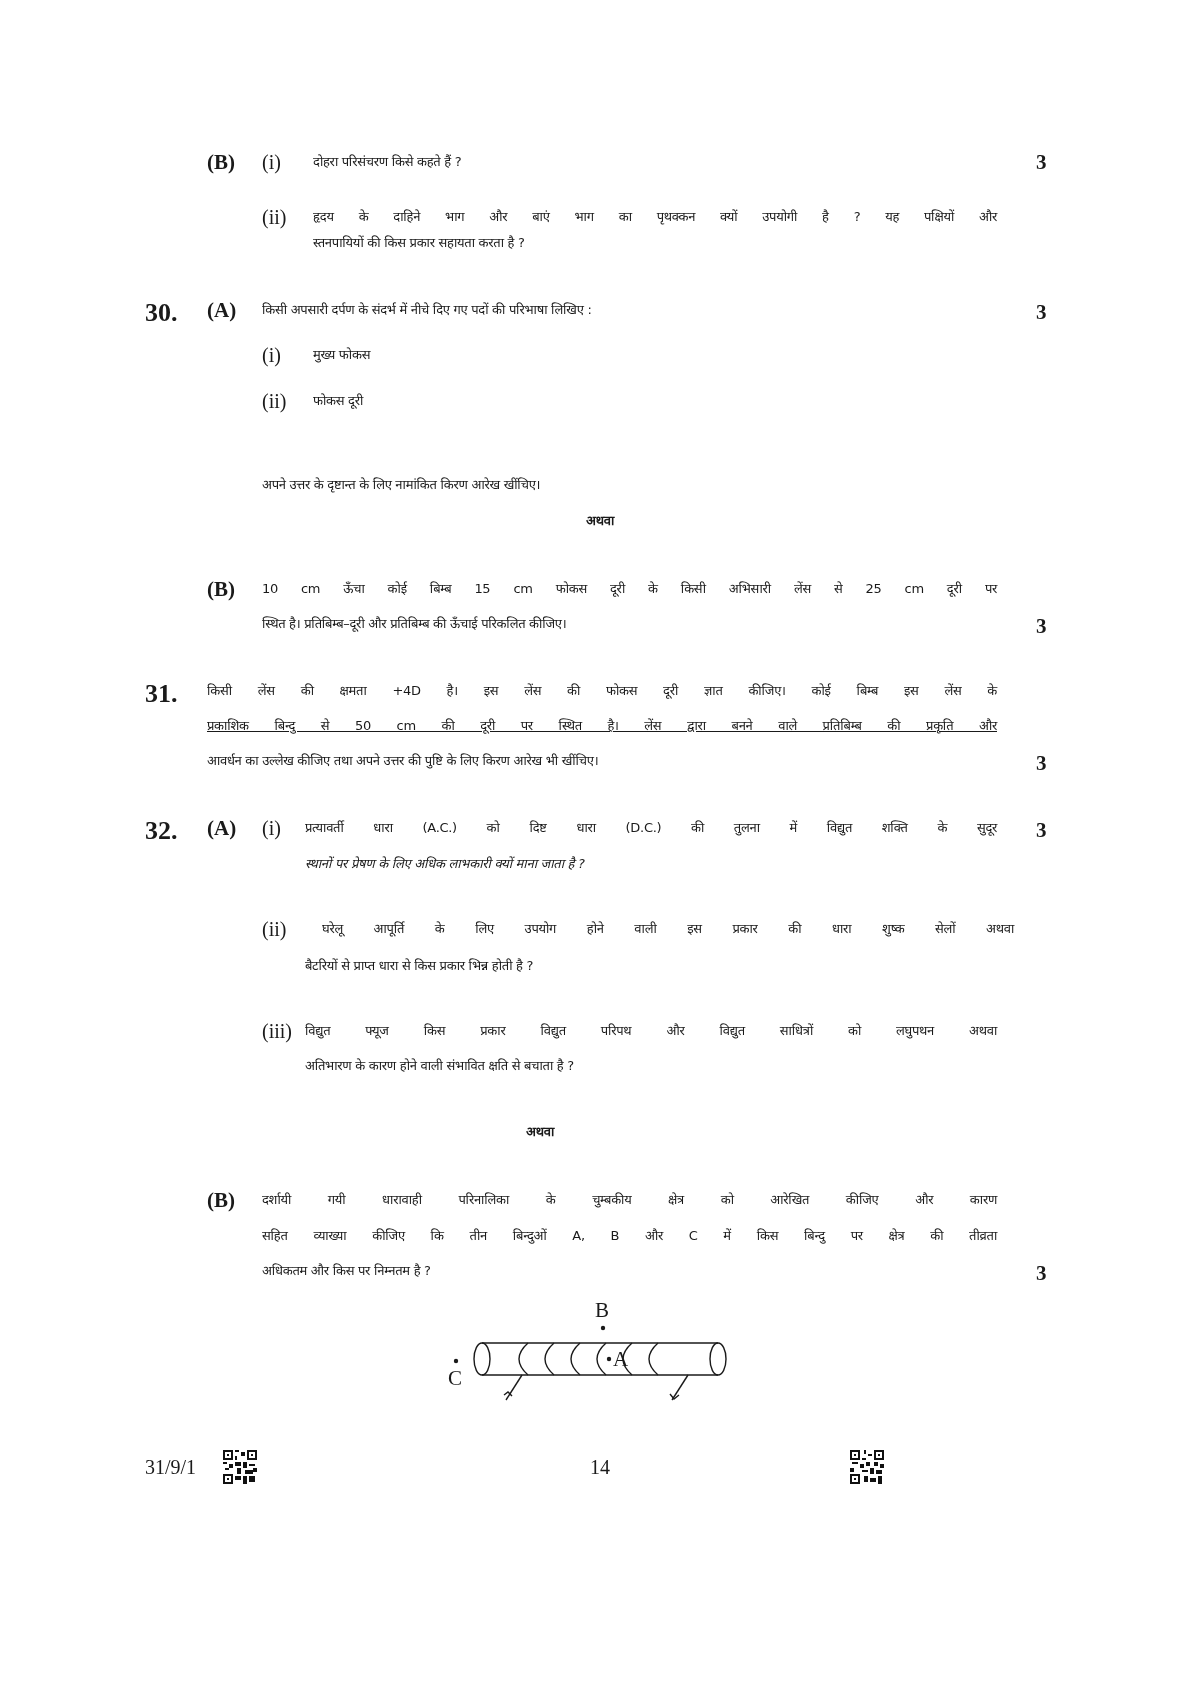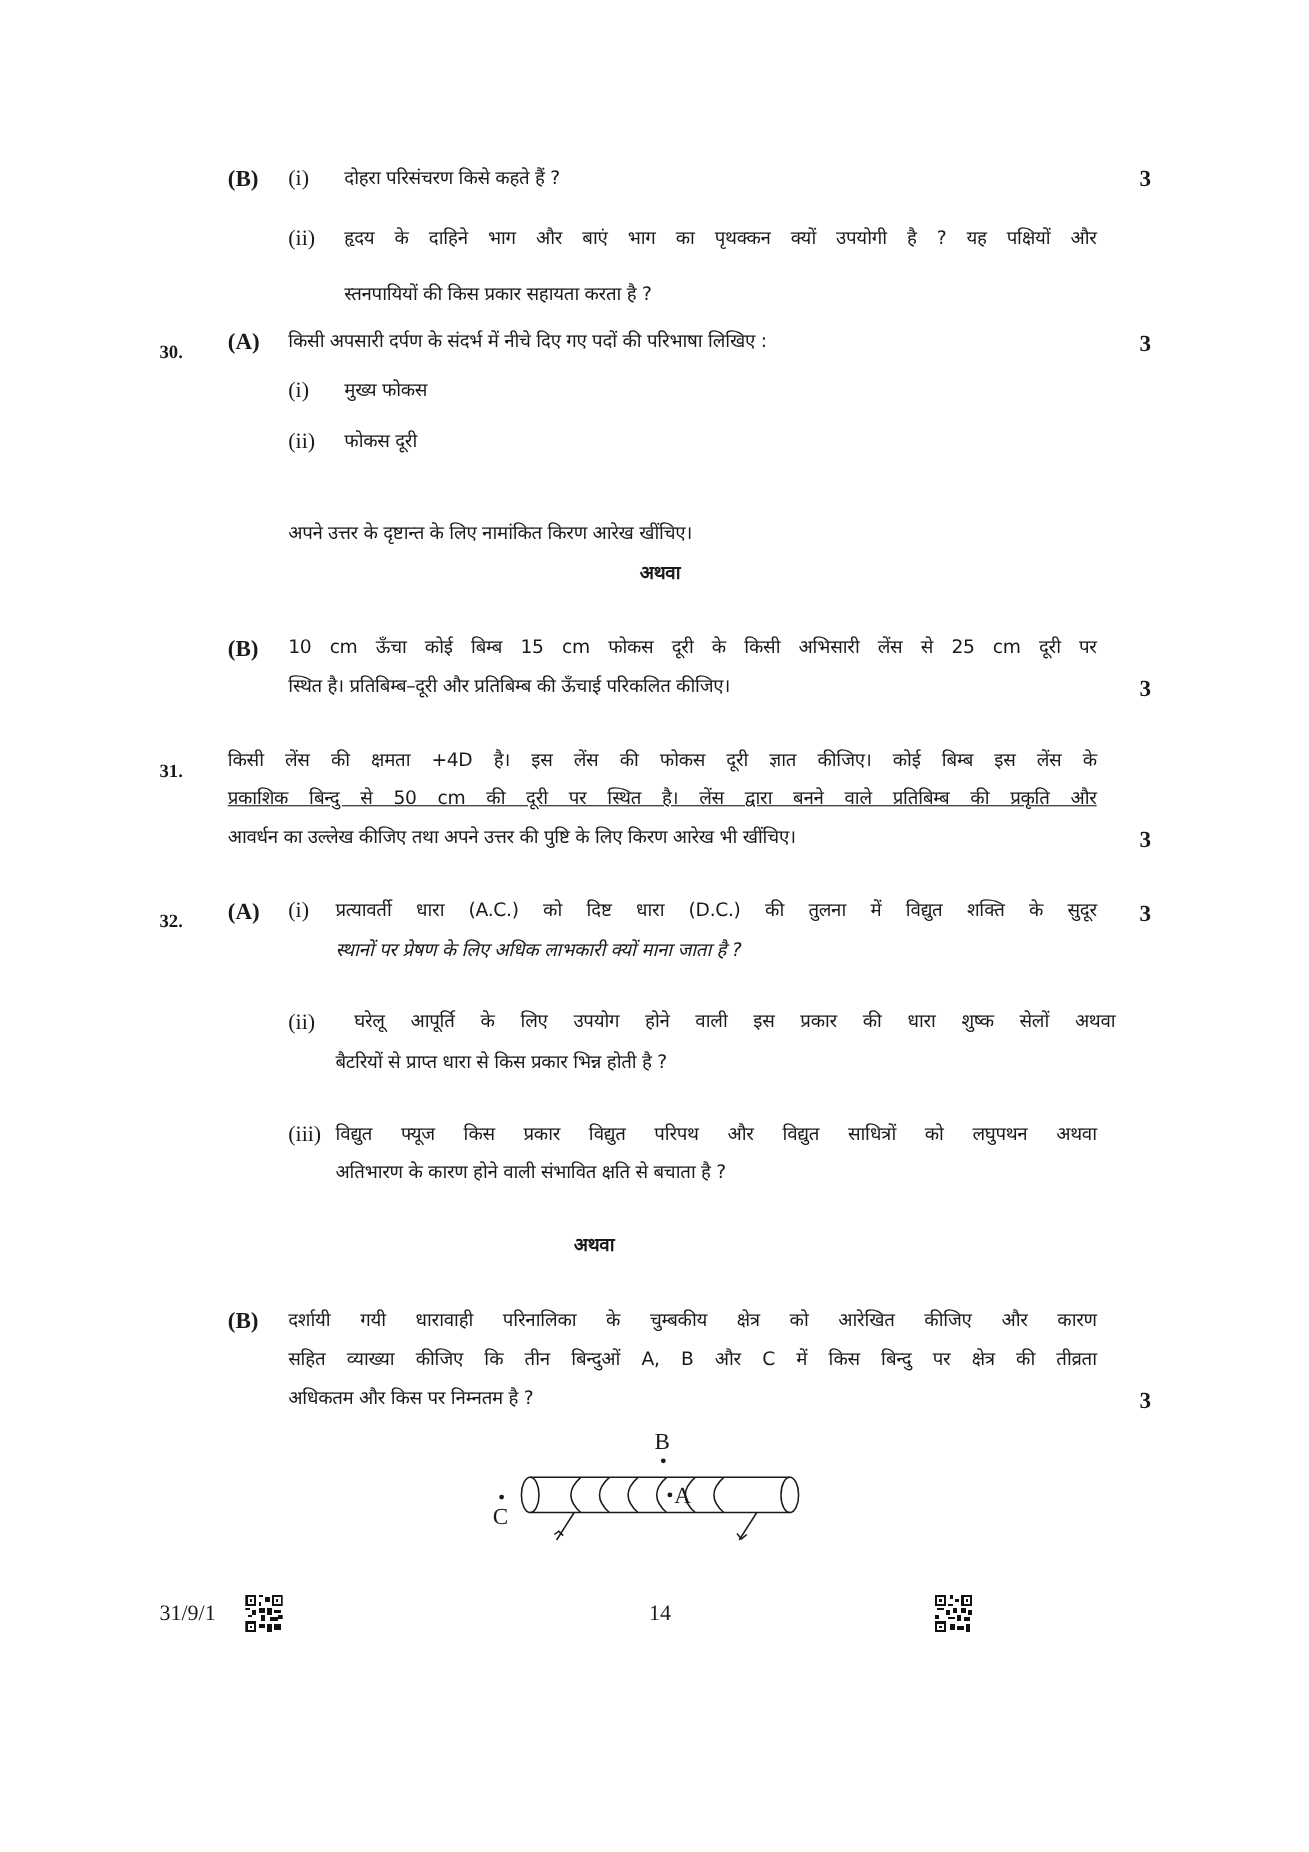--- a/index.html
+++ b/index.html
@@ -1,38 +1,38 @@
 <!DOCTYPE html>
 <html><head>
 <meta charset="utf-8">
 <style>
   html, body { margin: 0; padding: 0; background: #ffffff; }
   body { width: 1190px; height: 1684px; position: relative; overflow: hidden;
          font-family: "Liberation Serif", "DejaVu Serif", serif; color: #1a1a1a; }
   .abs { position: absolute; white-space: nowrap; }
   .txt { font-size: 20px; line-height: 24px; }
-  .hi  { font-family: "DejaVu Sans", sans-serif; font-size: 17px; line-height: 24px; letter-spacing: -0.3px; }
+  .hi  { font-family: "DejaVu Sans", sans-serif; font-size: 13px; line-height: 24px; letter-spacing: -0.3px; }
   .bold { font-weight: bold; }
-  .qno { font-size: 17px; font-weight: bold; margin-top: 12px; }
+  .qno { font-size: 26px; font-weight: bold; }
   .mark { font-size: 21px; font-weight: bold; left: 1036px; }
   .center { text-align: center; }
   .just { display: block; text-align: justify; text-align-last: justify; }
   .qr { position: absolute; width: 34px; height: 34px; }
 </style>
 </head>
 <body>
 
 <span class="abs txt bold" style="left:207px;top:150px;font-size:21px;">(B)</span>
 <span class="abs txt" style="left:262px;top:150px;">(i)</span>
 <span class="abs hi" style="left:313px;top:150px;">दोहरा परिसंचरण किसे कहते हैं ?</span>
 <span class="abs mark" style="top:150px;">3</span>
 
 <span class="abs txt" style="left:262px;top:205px;">(ii)</span>
 <span class="abs hi just" style="left:313px;top:205px;width:684px;">हृदय के दाहिने भाग और बाएं भाग का पृथक्कन क्यों उपयोगी है ? यह पक्षियों और</span>
-<span class="abs hi" style="left:313px;top:256px;">स्तनपायियों की किस प्रकार सहायता करता है ?</span>
+<span class="abs hi" style="left:313px;top:231px;">स्तनपायियों की किस प्रकार सहायता करता है ?</span>
 
 <span class="abs qno" style="left:145px;top:298px;">30.</span>
 <span class="abs txt bold" style="left:207px;top:298px;font-size:21px;">(A)</span>
 <span class="abs hi" style="left:262px;top:298px;">किसी अपसारी दर्पण के संदर्भ में नीचे दिए गए पदों की परिभाषा लिखिए :</span>
 <span class="abs mark" style="top:300px;">3</span>
 
 <span class="abs txt" style="left:262px;top:343px;">(i)</span>
 <span class="abs hi" style="left:313px;top:343px;">मुख्य फोकस</span>
 <span class="abs txt" style="left:262px;top:389px;">(ii)</span>
 <span class="abs hi" style="left:313px;top:389px;">फोकस दूरी</span>

